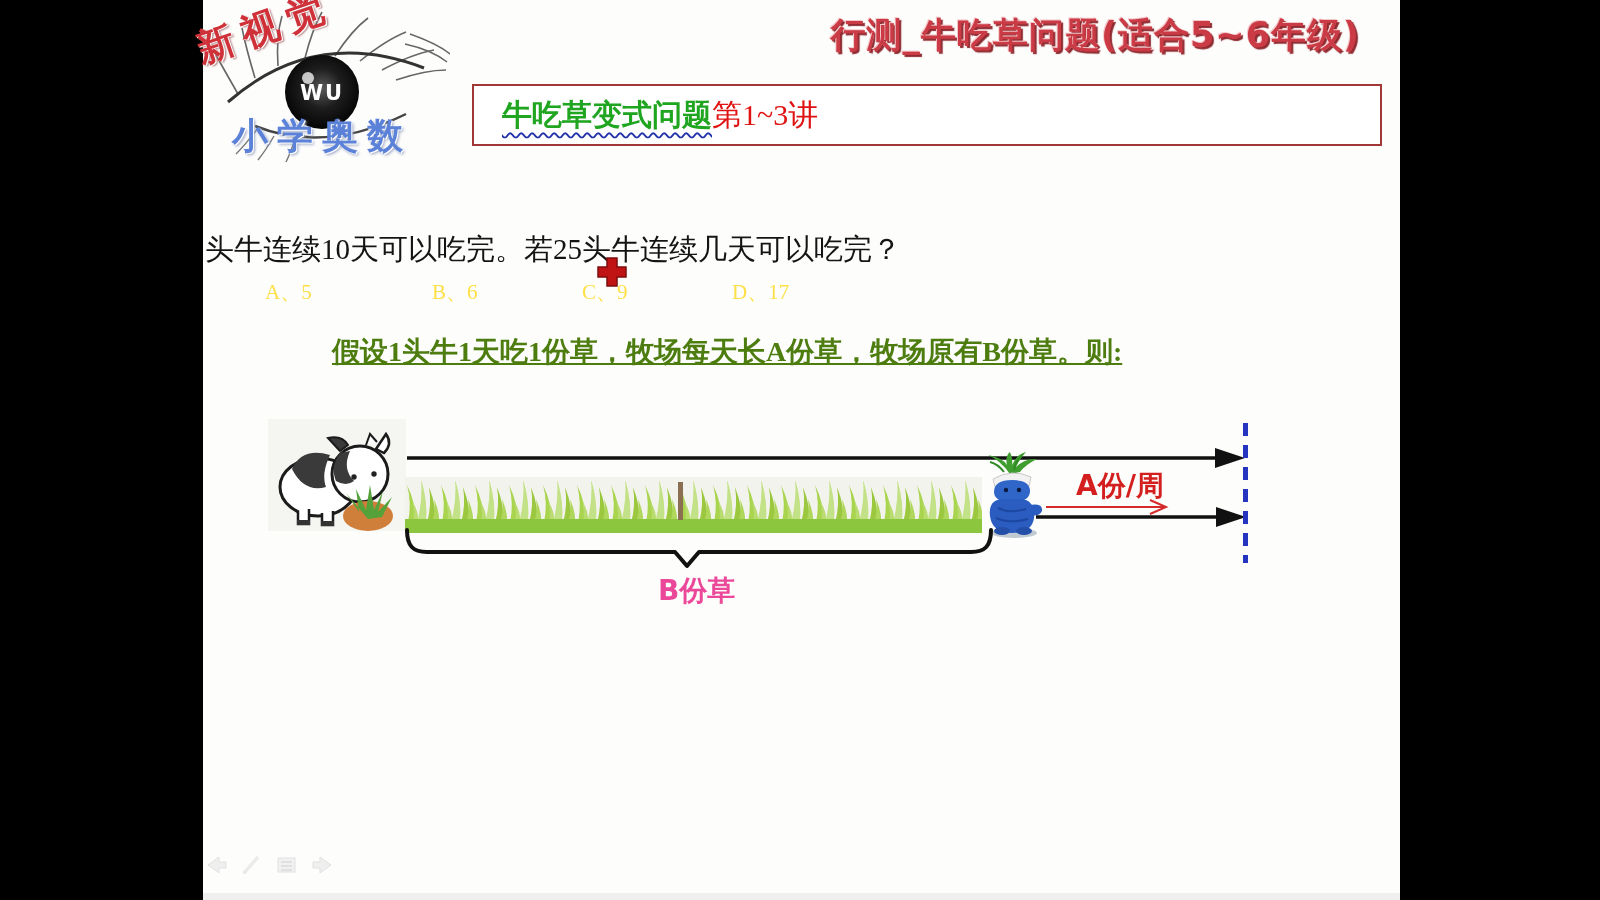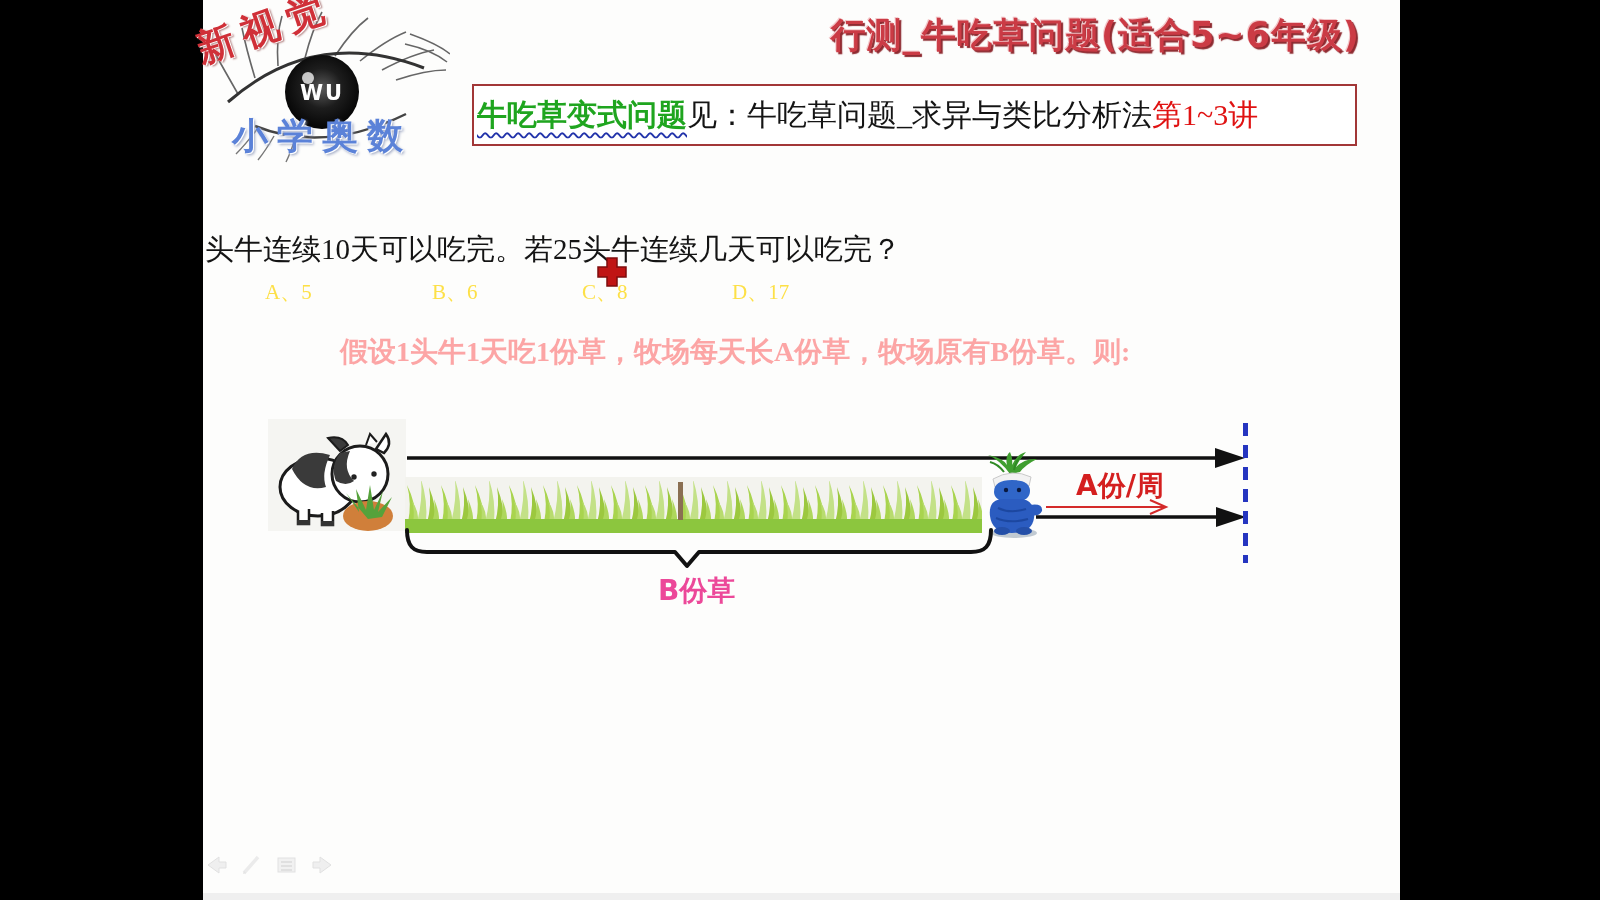--- a/index.html
+++ b/index.html
@@ -7,30 +7,30 @@
          font-family:"DejaVu Sans","Liberation Sans",sans-serif;}
   .slide{position:absolute;left:203px;top:0;width:1197px;height:900px;background:#fdfdfc;}
   .abs{position:absolute;}
   .kai{font-family:"Liberation Serif","DejaVu Serif",serif;}
 
   .title{left:470px;top:12px;width:890px;text-align:right;font-size:35px;font-weight:bold;
          color:#cb3b45;letter-spacing:1px;
          text-shadow:-1px -1px 0 #f3c7ca, 2px 2px 1px #8e2a30;}
 
   .refbox{left:472px;top:84px;width:878px;height:58px;border:2px solid #a23737;background:#fff;
-          display:flex;align-items:center;padding-left:3px;font-size:30px;white-space:nowrap;}
+          display:flex;align-items:center;padding-left:28px;font-size:30px;white-space:nowrap;}
   .ref-link{color:#1fa51f;font-weight:bold;text-decoration:underline wavy #2233aa 2px;text-underline-offset:7px;}
   .ref-mid{color:#141414;}
   .ref-em{color:#e01212;text-align:right;}
 
   .p-line{font-size:29px;color:#141414;white-space:nowrap;}
   .p-tag{color:#e01010;}
   .option{font-size:21px;color:#fde047;white-space:nowrap;}
 
-  .assume{left:340px;top:333px;font-size:28px;font-weight:bold;color:#fca5a5;white-space:nowrap;}
+  .assume{left:332px;top:333px;font-size:28px;font-weight:bold;color:#4d7c0f;white-space:nowrap;text-decoration:underline;}
 
   .rate-label{left:1052px;top:467px;font-size:28px;font-weight:bold;color:#d41f1f;white-space:nowrap;margin-left:24px;}
   .b-label{left:658px;top:572px;font-size:28px;font-weight:bold;color:#ec4899;white-space:nowrap;}
 
   .dash-line{left:1243px;top:423px;width:5px;height:140px;
              background:repeating-linear-gradient(180deg,#2535c0 0 13px,transparent 13px 22px);}
 
   .logo-top{left:206px;top:24px;font-size:38px;font-weight:bold;color:#d03038;letter-spacing:9px;
             transform:rotate(-19deg);transform-origin:left bottom;white-space:nowrap;
             text-shadow:1px 1px 0 #fff,2px 2px 2px #b08080;}
@@ -85,31 +85,30 @@
     <circle cx="108" cy="74" r="6" fill="#ffffff" opacity="0.75"></circle>
     <text x="122" y="96" text-anchor="middle" font-size="21" font-weight="bold" fill="#fff" letter-spacing="2">WU</text>
   </svg>
   <div class="abs logo-top">新视觉</div>
   <div class="abs logo-bottom">小学奥数</div>
 
   <div class="abs title">行测_牛吃草问题(适合5~6年级)</div>
 
   <div class="abs refbox kai">
     <span class="ref-link">牛吃草变式问题</span>
-    <span class="ref-mid">见：牛吃草问题_求异与类比分析法</span>
     <span class="ref-em">第1~3讲</span>
   </div>
 
   <div class="abs p-line kai" style="left:205px;top:230px">
     <span>头牛连续10天可以吃完。若25头牛连续几天可以吃完？</span>
   </div>
 
   <span class="abs option kai" style="left:265px;top:278px">A、5</span>
   <span class="abs option kai" style="left:432px;top:278px">B、6</span>
-  <span class="abs option kai" style="left:582px;top:278px">C、8</span>
+  <span class="abs option kai" style="left:582px;top:278px">C、9</span>
   <span class="abs option kai" style="left:732px;top:278px">D、17</span>
 
   <svg class="abs" style="left:597px;top:257px" width="30" height="30" viewBox="0 0 30 30">
     <polygon points="10,1 20,1 20,10 29,10 29,20 20,20 20,29 10,29 10,20 1,20 1,10 10,10" fill="#c01414" stroke="#7e0d0d" stroke-width="1.5"></polygon>
   </svg>
 
   <div class="abs assume kai">假设1头牛1天吃1份草，牧场每天长A份草，牧场原有B份草。则:</div>
 
   <svg class="abs" style="left:268px;top:419px" width="138" height="112" viewBox="0 0 138 112">
     <rect width="138" height="112" fill="#f5f5f2"></rect>

